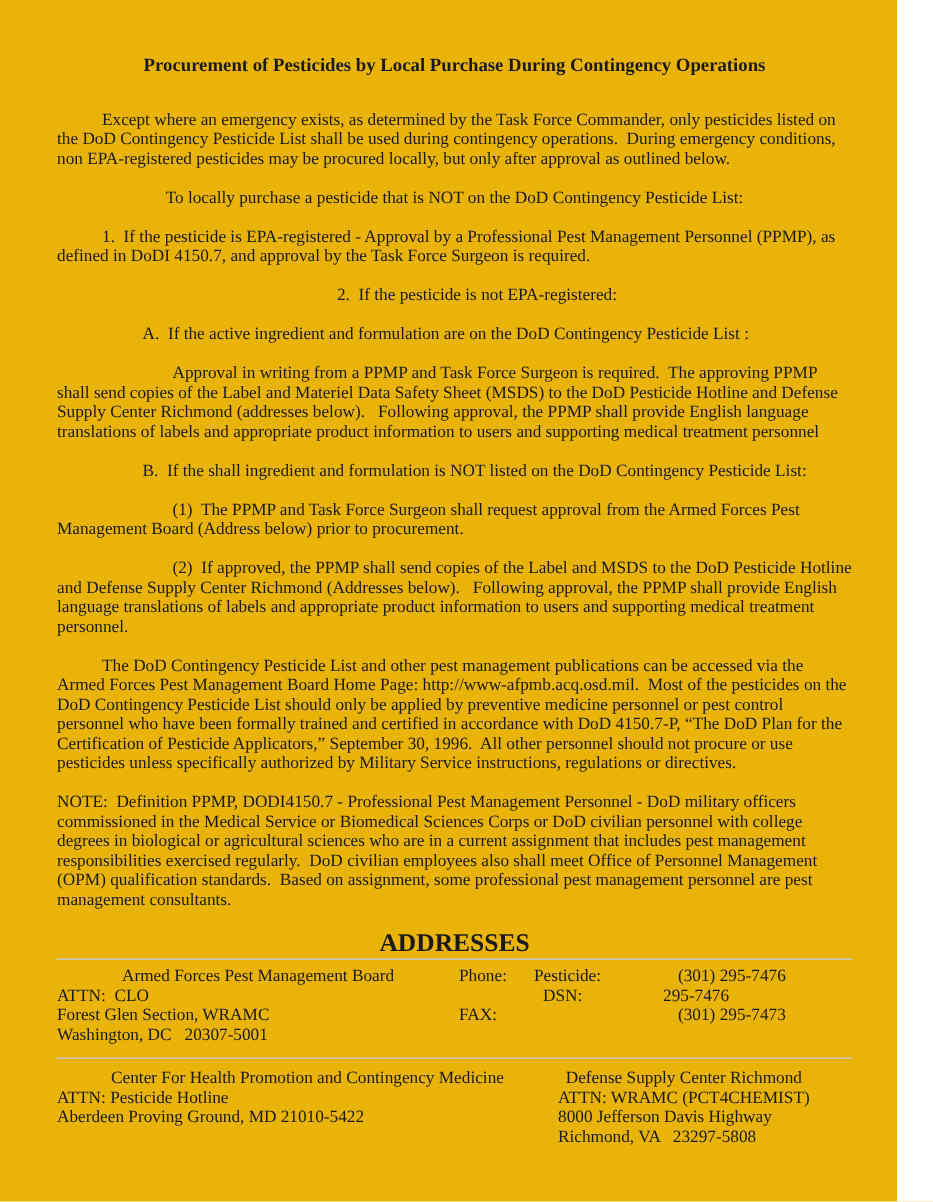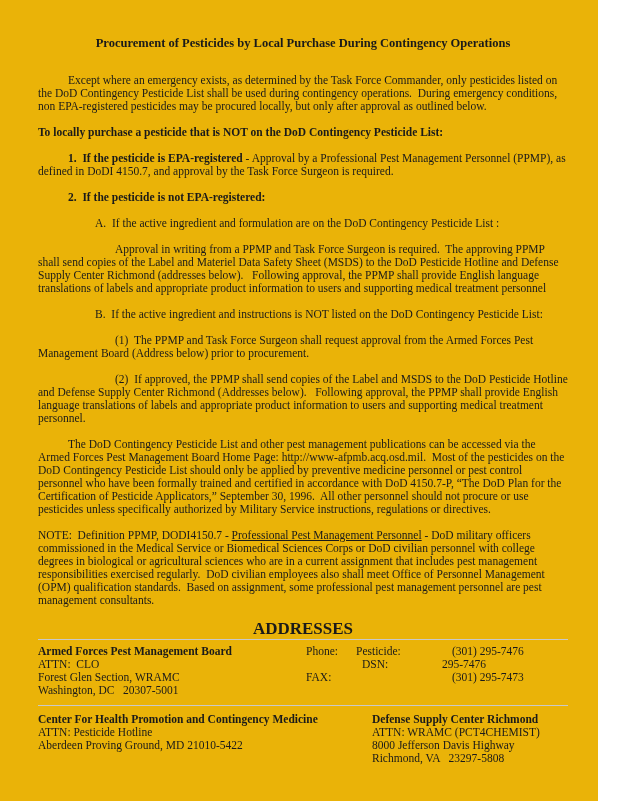--- a/index.html
+++ b/index.html
@@ -18,22 +18,22 @@
   }
   .page p, .addr div, .phone-grid span { white-space: pre-wrap; }
   .page p { margin: 13px 0 0 0; }
   h1.doc-title {
     font-size: 12.5px;
     line-height: 14px;
     font-weight: bold;
     text-align: center;
     margin: 0 0 24px 0;
   }
-  .bold { font-weight: bold; }
-  .underline { text-decoration: underline; }
+  .bold { font-weight: normal; text-align: center; }
+  .underline { }
   .ind30 { text-indent: 30px; }
   .ind57 { text-indent: 57px; }
   .ind77 { text-indent: 77px; }
   h2.addresses {
     font-size: 17px;
     line-height: 13px;
     font-weight: bold;
     text-align: center;
     margin: 15px 0 4px 0;
   }
@@ -68,21 +68,21 @@
   <p class="bold">To locally purchase a pesticide that is NOT on the DoD Contingency Pesticide List:</p>
 
   <p class="ind30"><span class="bold">1.  If the pesticide is EPA-registered</span><span> - Approval by a Professional Pest Management Personnel (PPMP), as defined in DoDI 4150.7, and approval by the Task Force Surgeon is required.</span></p>
 
   <p class="ind30 bold">2.  If the pesticide is not EPA-registered:</p>
 
   <p class="ind57">A.  If the active ingredient and formulation are on the DoD Contingency Pesticide List :</p>
 
   <p class="ind77">Approval in writing from a PPMP and Task Force Surgeon is required.  The approving PPMP shall send copies of the Label and Materiel Data Safety Sheet (MSDS) to the DoD Pesticide Hotline and Defense Supply Center Richmond (addresses below).   Following approval, the PPMP shall provide English language translations of labels and appropriate product information to users and supporting medical treatment personnel</p>
 
-  <p class="ind57">B.  If the active ingredient and instructions is NOT listed on the DoD Contingency Pesticide List:</p>
+  <p class="ind57">B.  If the shall ingredient and formulation is NOT listed on the DoD Contingency Pesticide List:</p>
 
   <p class="ind77">(1)  The PPMP and Task Force Surgeon shall request approval from the Armed Forces Pest Management Board (Address below) prior to procurement.</p>
 
   <p class="ind77">(2)  If approved, the PPMP shall send copies of the Label and MSDS to the DoD Pesticide Hotline and Defense Supply Center Richmond (Addresses below).   Following approval, the PPMP shall provide English language translations of labels and appropriate product information to users and supporting medical treatment personnel.</p>
 
   <p class="ind30">The DoD Contingency Pesticide List and other pest management publications can be accessed via the Armed Forces Pest Management Board Home Page: http://www-afpmb.acq.osd.mil.  Most of the pesticides on the DoD Contingency Pesticide List should only be applied by preventive medicine personnel or pest control personnel who have been formally trained and certified in accordance with DoD 4150.7-P, “The DoD Plan for the Certification of Pesticide Applicators,” September 30, 1996.  All other personnel should not procure or use pesticides unless specifically authorized by Military Service instructions, regulations or directives.</p>
 
   <p><span>NOTE:  Definition PPMP, DODI4150.7 - </span><span class="underline">Professional Pest Management Personnel</span><span> - DoD military officers commissioned in the Medical Service or Biomedical Sciences Corps or DoD civilian personnel with college degrees in biological or agricultural sciences who are in a current assignment that includes pest management responsibilities exercised regularly.  DoD civilian employees also shall meet Office of Personnel Management (OPM) qualification standards.  Based on assignment, some professional pest management personnel are pest management consultants.</span></p>
 
   <h2 class="addresses">ADDRESSES</h2>

